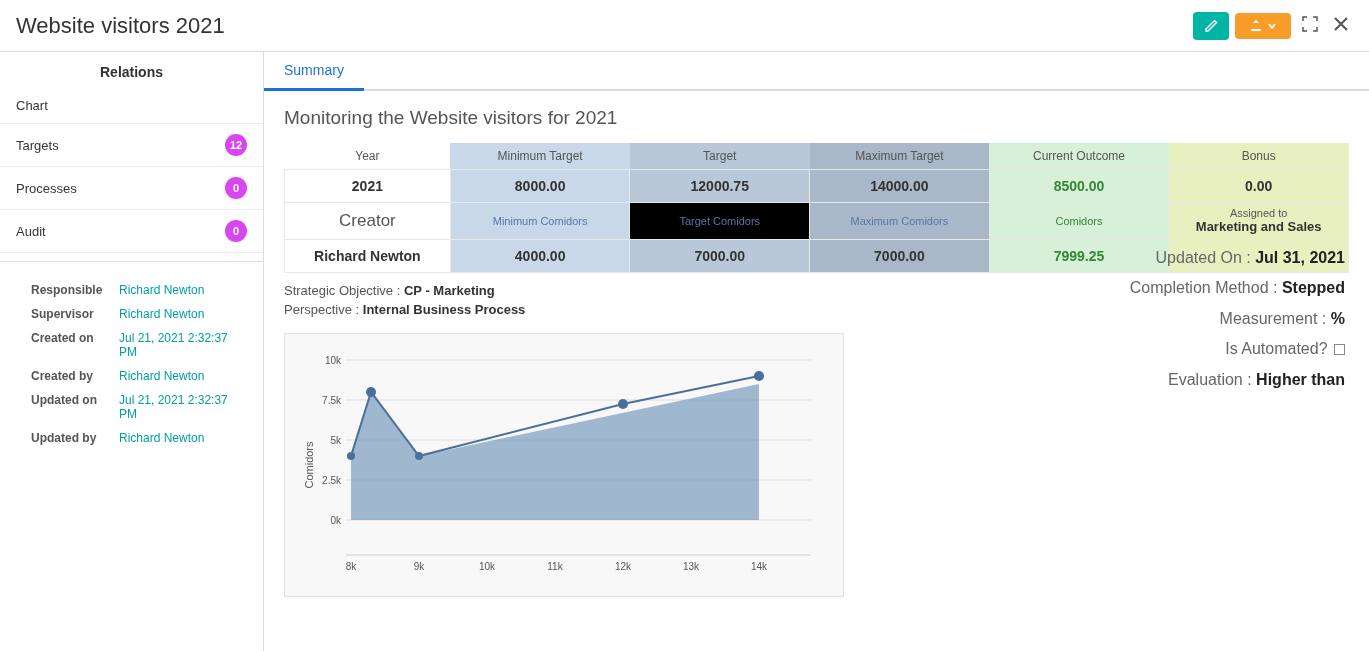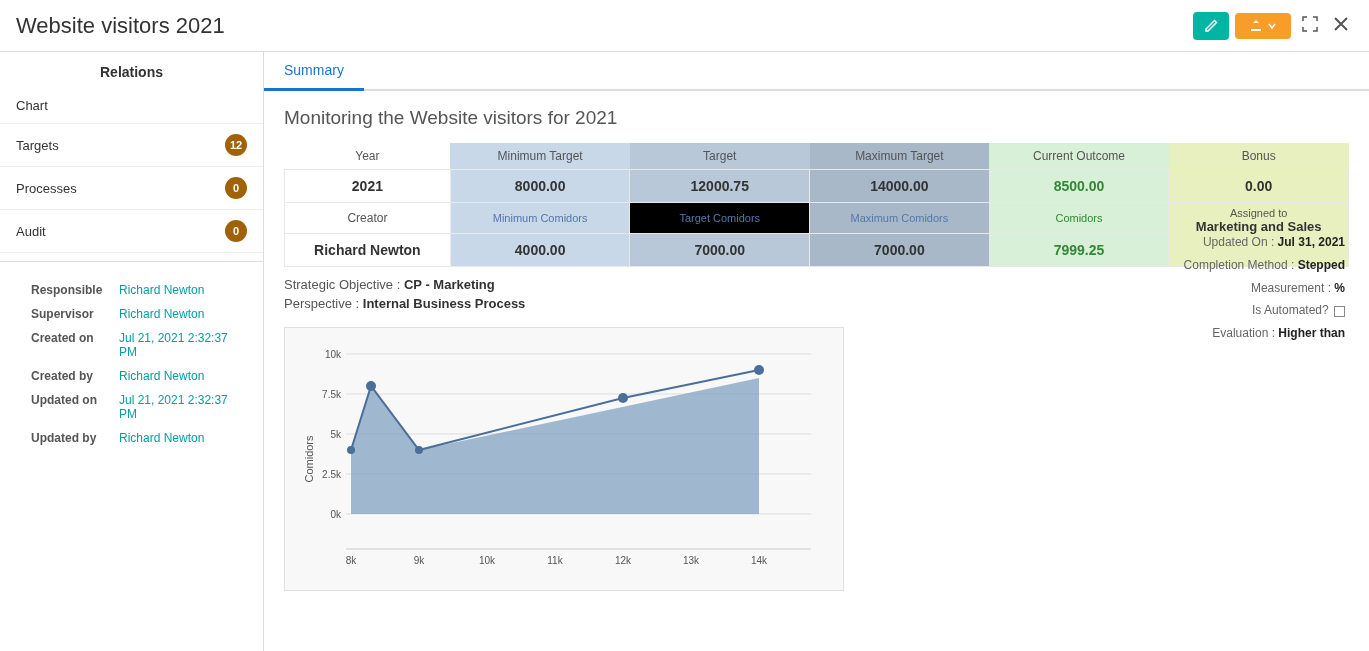--- a/index.html
+++ b/index.html
@@ -92,21 +92,21 @@
     .sidebar-item {
       display: flex;
       align-items: center;
       justify-content: space-between;
       padding: 10px 16px;
       border-bottom: 1px solid #eee;
       cursor: pointer;
       color: #333;
     }
     .badge {
-      background: #a16207;
+      background: #d946ef;
       color: #fff;
       border-radius: 50%;
       width: 22px;
       height: 22px;
       display: flex;
       align-items: center;
       justify-content: center;
       font-size: 11px;
       font-weight: bold;
     }
@@ -207,22 +207,22 @@
       border: 1px solid #e0e0e0;
       padding: 16px;
       margin-right: 0;
       width: 560px;
     }
     .chart-svg { display: block; }
 
     .info-right {
       position: absolute;
       right: 0;
-      top: 124px;
-      font-size: 12px;
+      top: 136px;
+      font-size: 16px;
       color: #666;
       text-align: right;
       line-height: 1.9;
       padding-right: 4px;
     }
     .info-right strong { color: #222; }
 
   </style>
 </head>
 <body>
@@ -335,21 +335,21 @@
             <tbody>
               <tr>
                 <td class="col-year">2021</td>
                 <td class="col-min">8000.00</td>
                 <td class="col-target">12000.75</td>
                 <td class="col-max">14000.00</td>
                 <td class="col-current">8500.00</td>
                 <td class="col-bonus">0.00</td>
               </tr>
               <tr>
-                <td style="font-size:12px;color:#555;border:1px solid #e8e8e8;font-weight:400;">Creator</td>
+                <td style="font-size:17px;color:#555;border:1px solid #e8e8e8;font-weight:400;">Creator</td>
                 <td style="font-size:11px;color:#5577aa;background:#c8d8e8;border:1px solid #e8e8e8;font-weight:400;">Minimum Comidors</td>
                 <td style="font-size:11px;color:#5577aa;background:#000000;border:1px solid #e8e8e8;font-weight:400;">Target Comidors</td>
                 <td style="font-size:11px;color:#5577aa;background:#a8b8c8;border:1px solid #e8e8e8;font-weight:400;">Maximum Comidors</td>
                 <td style="font-size:11px;color:#338833;background:#d8f0d8;border:1px solid #e8e8e8;font-weight:400;">Comidors</td>
                 <td style="background:#e8f0c0;border:1px solid #e8e8e8;vertical-align:top;padding:4px 8px;" rowspan="2">
                   <div style="font-size:11px;color:#555;font-weight:400;text-align:center;">Assigned to</div>
                   <div style="font-weight:bold;font-size:13px;color:#333;text-align:center;">Marketing and Sales</div>
                 </td>
               </tr>
               <tr>

